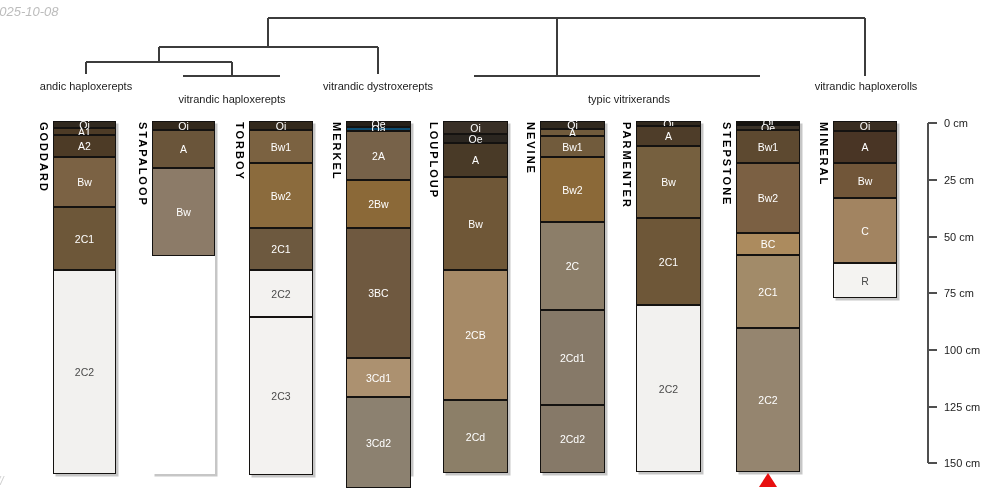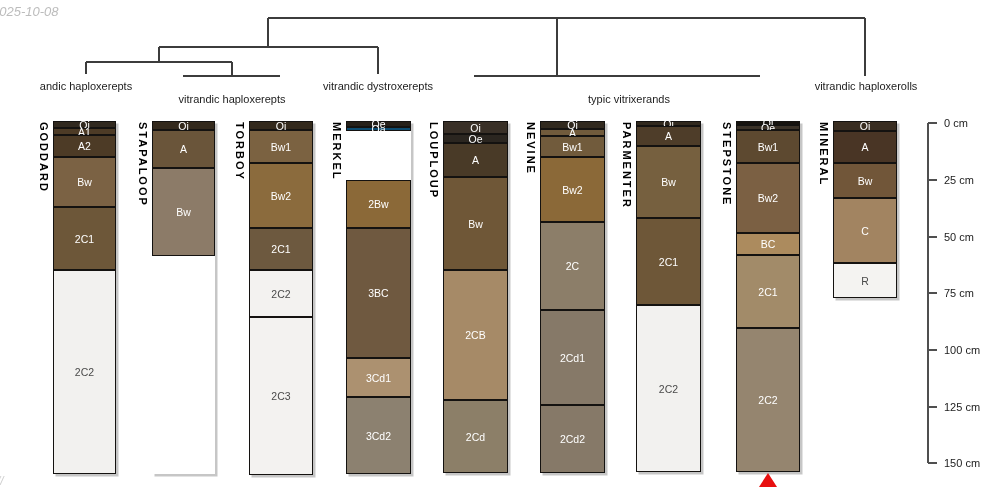--- a/index.html
+++ b/index.html
@@ -114,30 +114,33 @@
       </div>
     </div>
     <div class="pname" style="left: 331px; top: 122px;">MERKEL</div>
     <div class="col" style="left: 346px; top: 121px; width: 65px; height: 353px;">
       <div class="hz" style="top: 0px; height: 6px; background: rgb(38, 32, 25);">
         <span class="hzl" style="color: rgb(255, 255, 255);">Oe</span>
       </div>
       <div class="hz" style="top: 6px; height: 4px; background: #0c4a6e;">
         <span class="hzl" style="color: rgb(255, 255, 255);">Oa</span>
       </div>
+      <div class="hz" style="top: 10px; height: 49px; background: rgb(119, 98, 73);">
+        <span class="hzl" style="color: rgb(255, 255, 255);">2A</span>
+      </div>
       <div class="hz" style="top: 59px; height: 48px; background: rgb(139, 105, 56);">
         <span class="hzl" style="color: rgb(255, 255, 255);">2Bw</span>
       </div>
       <div class="hz" style="top: 107px; height: 130px; background: rgb(111, 89, 64);">
         <span class="hzl" style="color: rgb(255, 255, 255);">3BC</span>
       </div>
       <div class="hz" style="top: 237px; height: 39px; background: rgb(172, 145, 112);">
         <span class="hzl" style="color: rgb(255, 255, 255);">3Cd1</span>
       </div>
-      <div class="hz" style="top: 276px; height: 77px; background: rgb(140, 129, 112);">
+      <div class="hz" style="top: 276px; height: 91px; background: rgb(140, 129, 112);">
         <span class="hzl" style="color: rgb(255, 255, 255);">3Cd2</span>
       </div>
     </div>
     <div class="pname" style="left: 428px; top: 122px;">LOUPLOUP</div>
     <div class="col" style="left: 443px; top: 121px; width: 65px; height: 352px;">
       <div class="hz" style="top: 0px; height: 13px; background: rgb(57, 48, 39);">
         <span class="hzl" style="color: rgb(255, 255, 255);">Oi</span>
       </div>
       <div class="hz" style="top: 13px; height: 9px; background: rgb(43, 38, 32);">
         <span class="hzl" style="color: rgb(255, 255, 255);">Oe</span>

